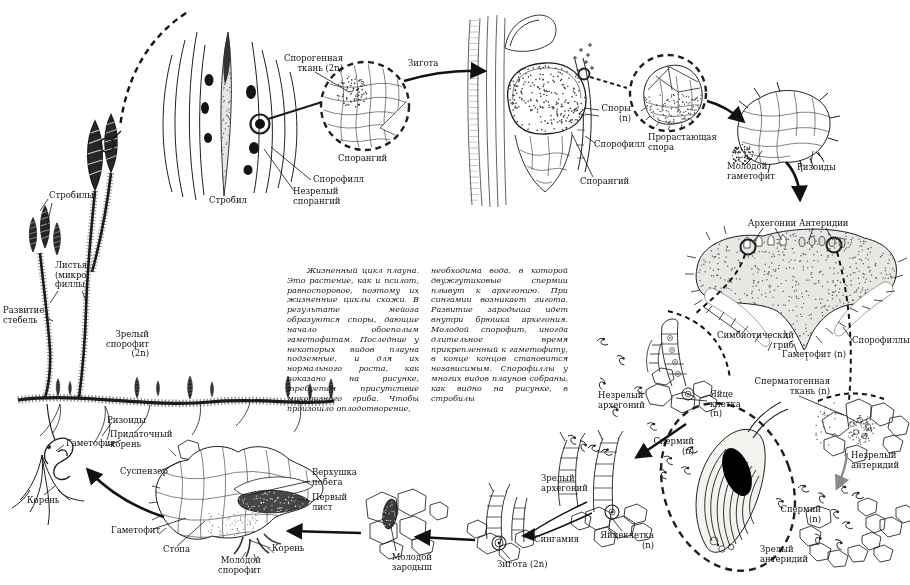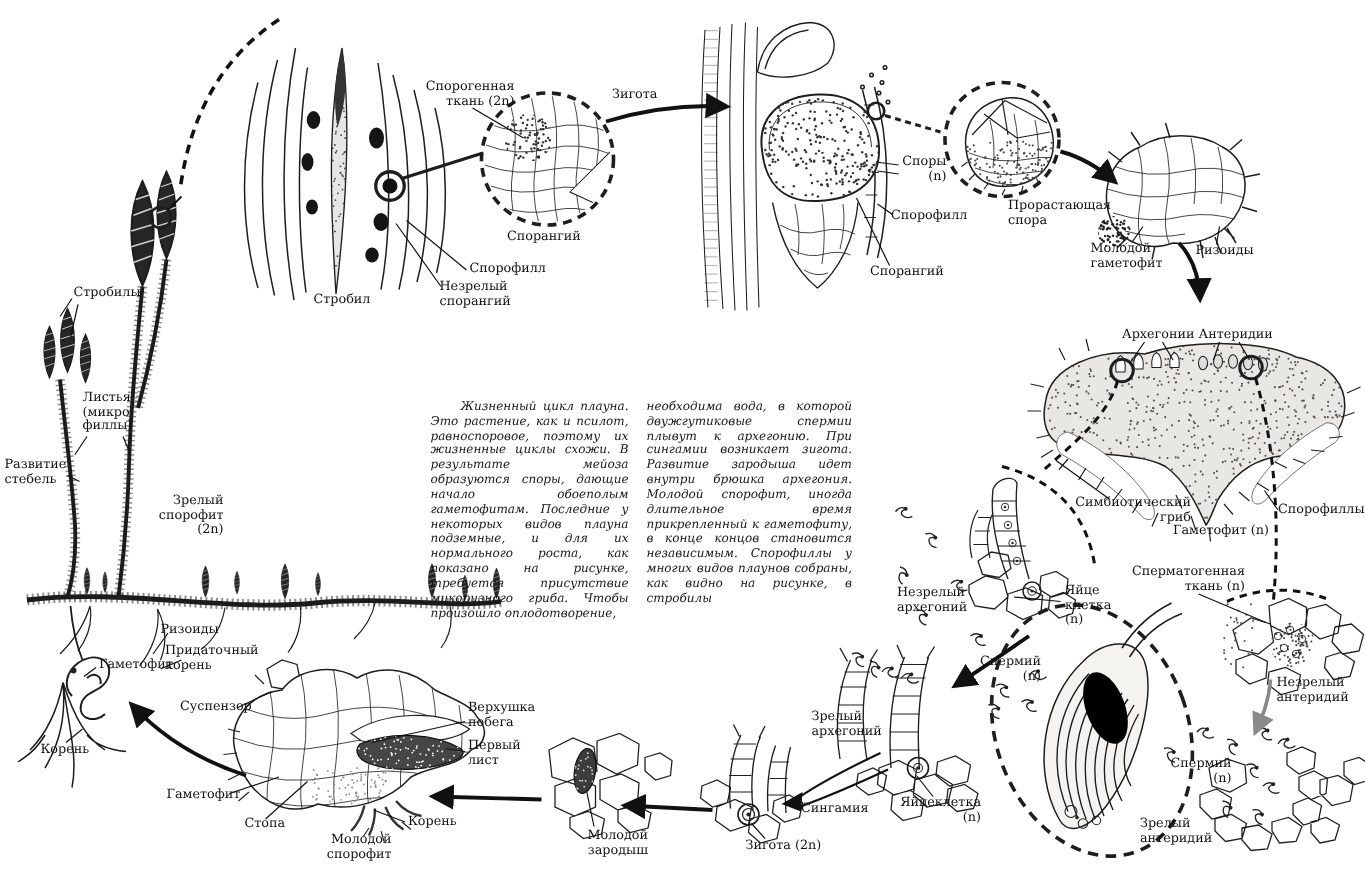--- a/index.html
+++ b/index.html
@@ -2339,21 +2339,21 @@
 антеридий</div>
 <div class="lbl c" style="left:710px;top:331px;width:84px">Симбиотический
 гриб</div>
 <div class="lbl" style="left:782px;top:350px">Гаметофит (n)</div>
 <div class="lbl" style="left:852px;top:336px">Спорофиллы</div>
 <div class="lbl" style="left:748px;top:219px">Архегонии</div>
 <div class="lbl" style="left:799px;top:219px">Антеридии</div>
 <div class="lbl" style="left:727px;top:162px">Молодой
 гаметофит</div>
 <div class="lbl" style="left:797px;top:163px">Ризоиды</div>
-<div class="lbl" style="left:672px;top:133px">Прорастающая
+<div class="lbl" style="left:648px;top:133px">Прорастающая
 спора</div>
 <div class="lbl c" style="left:597px;top:104px;width:34px">Споры
 (n)</div>
 <div class="lbl" style="left:594px;top:140px">Спорофилл</div>
 <div class="lbl" style="left:580px;top:177px">Спорангий</div>
 <div class="lbl c" style="left:281px;top:54px;width:62px">Спорогенная
 ткань (2n)</div>
 <div class="lbl" style="left:408px;top:59px">Зигота</div>
 <div class="lbl" style="left:338px;top:154px">Спорангий</div>
 <div class="lbl" style="left:313px;top:175px">Спорофилл</div>

